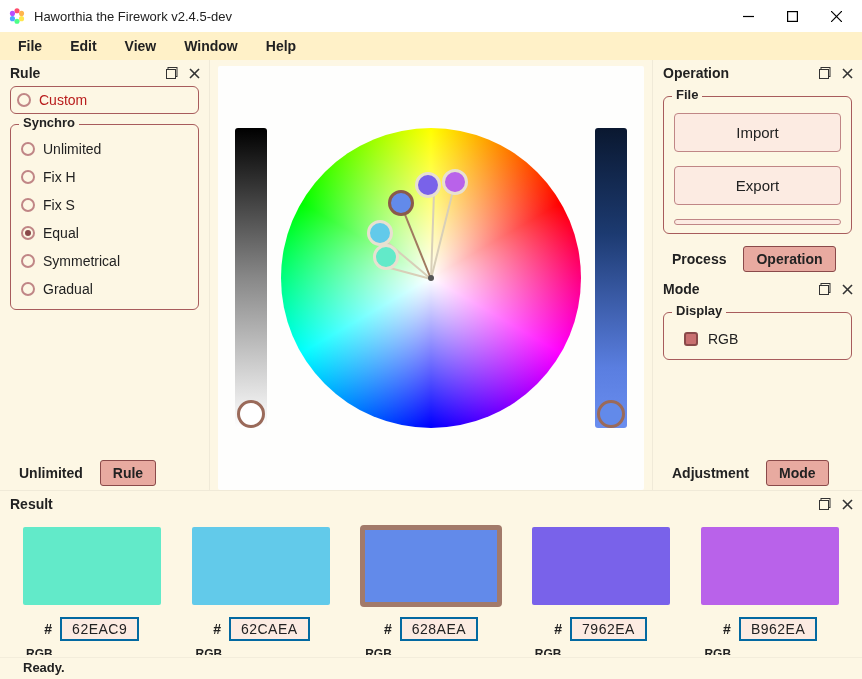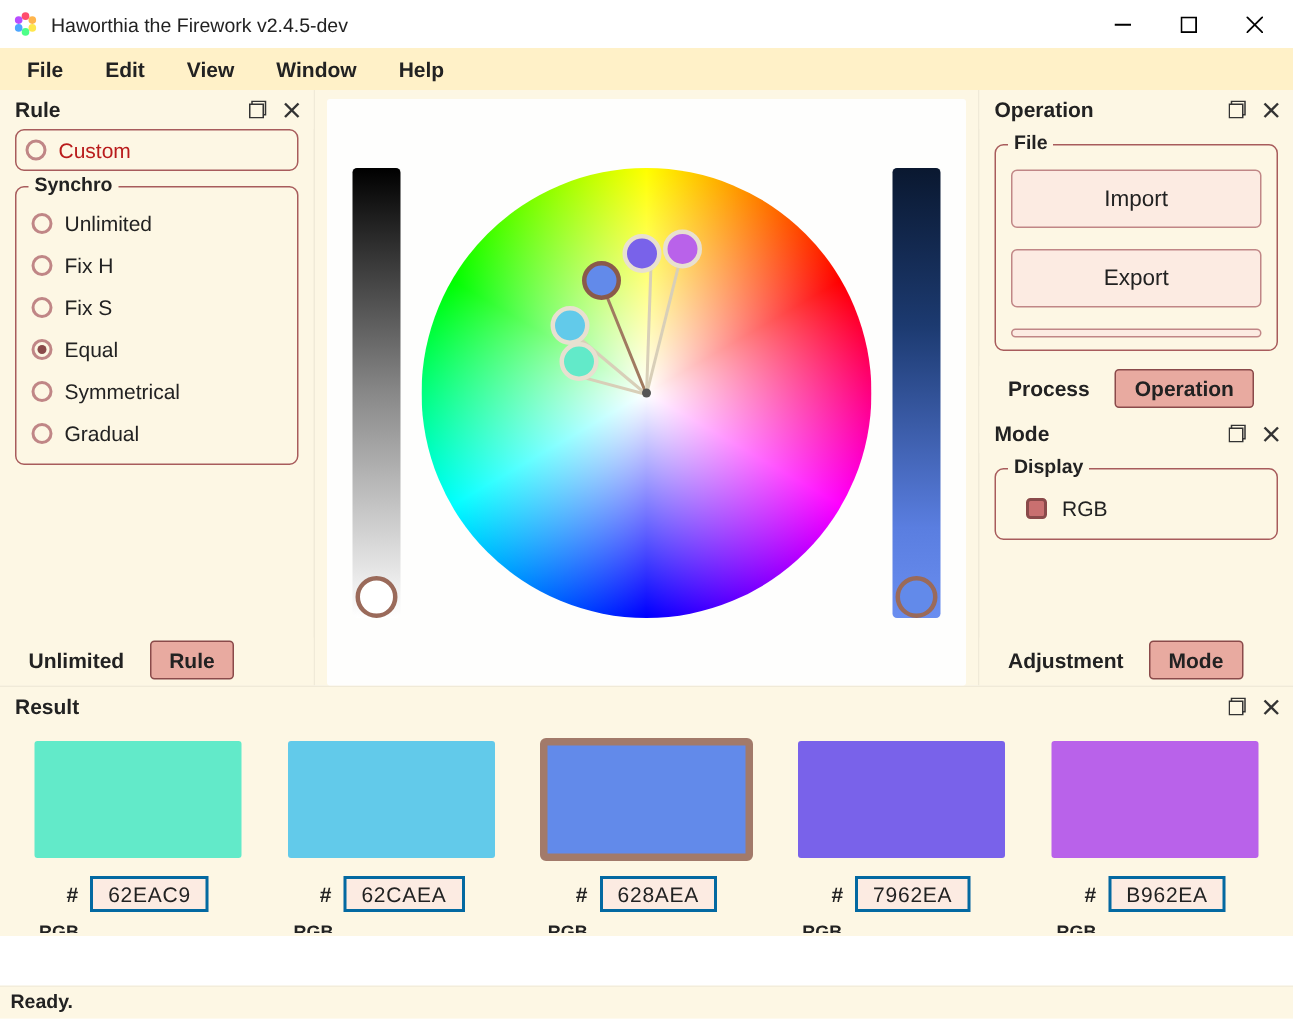--- a/index.html
+++ b/index.html
@@ -72,21 +72,21 @@
   .result-panel { background: #fdf7e4; border-top: 1px solid rgba(0,0,0,0.05); }
   .swatches { display: flex; gap: 30px; padding: 10px 22px 2px 22px; overflow: hidden; }
   .swatch-col { flex: 1; min-width: 0; display: flex; flex-direction: column; align-items: center; }
   .swatch { width: 138px; height: 78px; border-radius: 2px; }
   .swatch.selected { outline: 5px solid #a27a6a; outline-offset: -3px; }
   .hex-row { display: flex; align-items: center; gap: 8px; margin-top: 12px; font-weight: 700; }
   .hex-box { border: 2px solid #0369a1; padding: 2px 10px; background: #fcebe2; font-weight: 500; letter-spacing: 0.5px; font-size: 14px; }
   .rgb-label { align-self: flex-start; margin-top: 6px; padding-left: 4px; font-weight: 700; font-size: 12px; height: 8px; overflow: hidden; }
   
   
-  .statusbar { height: 22px; background: #fdf7e4; padding: 2px 7px; font-weight: 700; font-size: 13px; border-top: 1px solid rgba(0,0,0,0.04); margin-top: 33px; }
+  .statusbar { height: 22px; background: #fdf7e4; padding: 2px 23px; font-weight: 700; font-size: 13px; border-top: 1px solid rgba(0,0,0,0.04); }
   
   
   .clipped-box { border: 1.5px solid #a85c5c; border-radius: 6px; margin: 0 2px 6px 2px; height: 28px; padding: 2px 6px; display:flex; align-items:center; gap:8px; }
 </style>
 </head>
 <body>
 
 <div class="titlebar">
   <svg class="app-icon" viewBox="0 0 24 24">
     <g transform="translate(12,12)">

